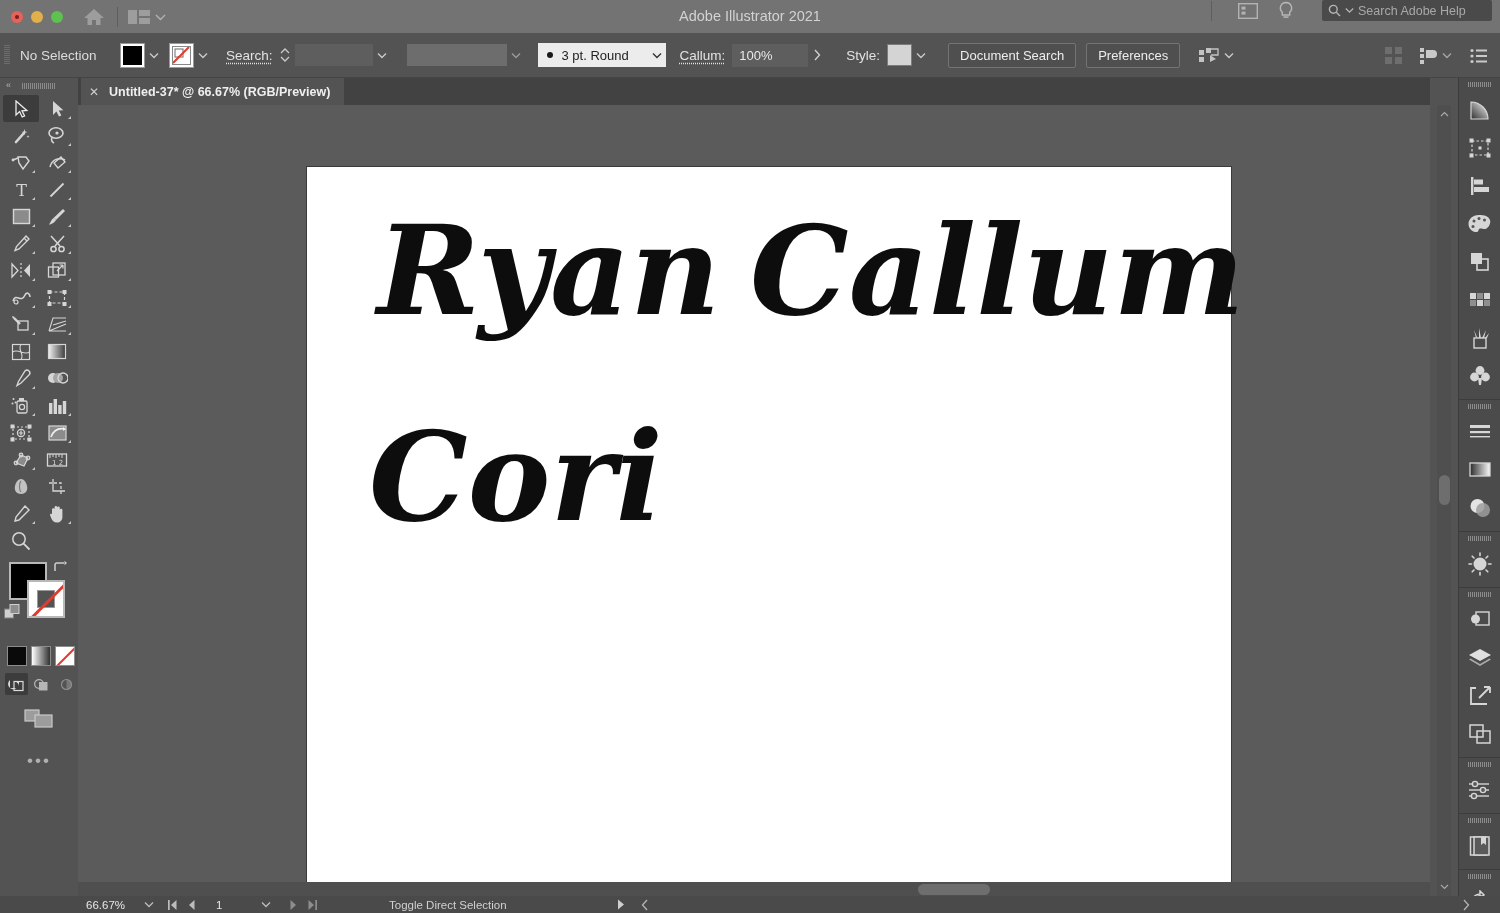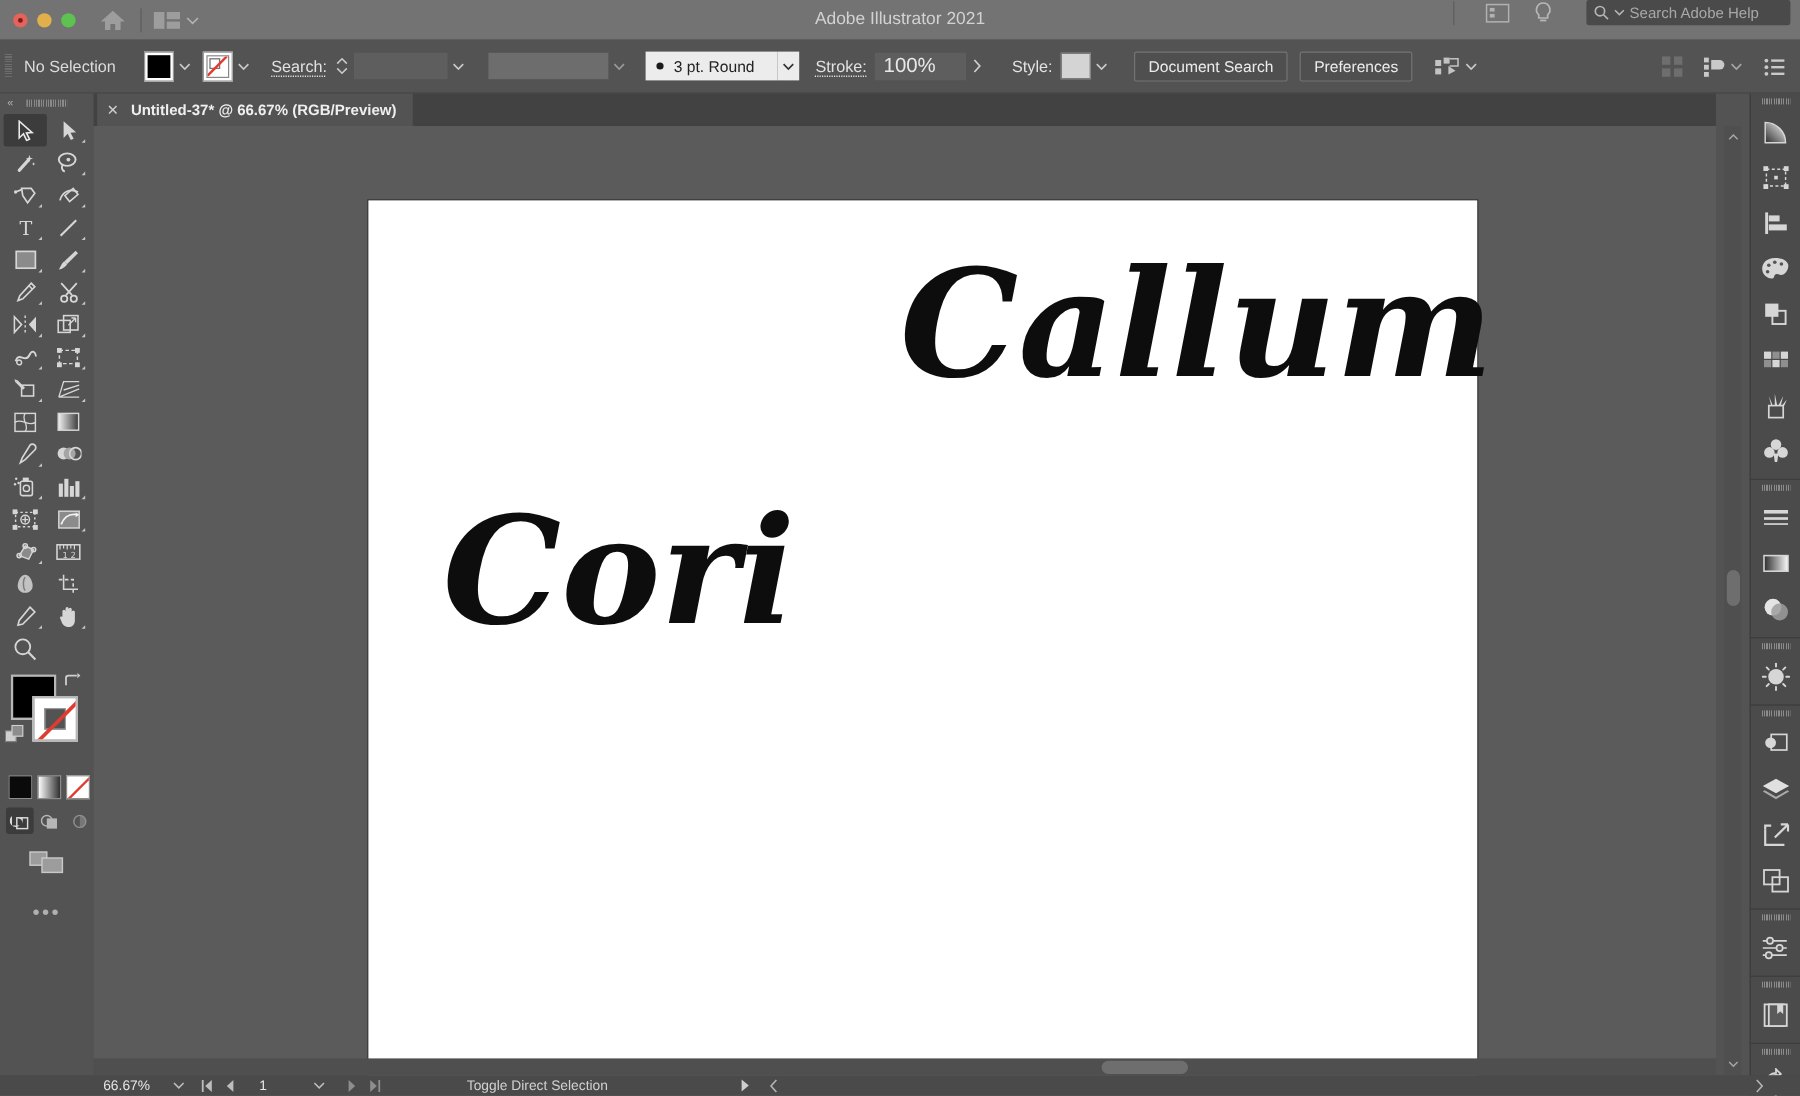--- a/index.html
+++ b/index.html
@@ -106,21 +106,21 @@
     color: #222; font-size: 13px;
   }
   .bdot { width:6px;height:6px;border-radius:50%;background:#1a1a1a; }
   .opac-label {
     color: #e2e2e2; font-size: 13.5px; margin-left: 14px;
     text-decoration: underline; text-decoration-style: dotted;
     text-underline-offset: 3px;
   }
   .opac-field {
     width: 76px; height: 23px; background: #5e5e5e; margin-left: 7px;
-    color: #e8e8e8; font-size: 17px; display: flex; align-items: center;
+    color: #e8e8e8; font-size: 13px; display: flex; align-items: center;
     padding-left: 7px;
     text-align: right;
   }
   .style-label { color: #e2e2e2; font-size: 13.5px; margin-left: 20px; }
   .style-sw {
     width: 25px; height: 22px; background: #d4d4d4; margin-left: 7px;
     border: 1px solid #7b7b7b;
   }
   .btn {
     height: 25px; background: #4f4f4f; border: 1px solid #747474;
@@ -409,21 +409,21 @@
     <div class="brushbox">
       <span class="bdot"></span>
       <span>3 pt. Round</span>
     </div>
     <div class="caret-btn" style="background:#ececec;height:24px;">
       <svg width="10" height="7" viewBox="0 0 10 7">
           <path d="M1 1.5 L5 5.5 L9 1.5" stroke="#333" stroke-width="1.4" fill="none"></path>
         </svg>
     </div>
 
-    <div class="opac-label">Stroke:</div>
+    <div class="opac-label">Callum:</div>
     <div class="opac-field">100%</div>
     <div class="caret-btn">
       <svg width="8" height="12" viewBox="0 0 8 12">
           <path d="M2 1 L6.5 6 L2 11" stroke="#cfcfcf" stroke-width="1.4" fill="none"></path>
         </svg>
     </div>
 
     <div class="style-label">Style:</div>
     <div class="style-sw"></div>
     <div class="caret-btn">
@@ -815,20 +815,21 @@
 
   <div class="tabbar">
     <div class="doctab">
       <span class="closex">✕</span>
       <span class="tlabel">Untitled-37* @ 66.67% (RGB/Preview)</span>
     </div>
   </div>
 
   <div class="canvasarea">
     <div class="artboard">
+      <div class="art-line art-ryan">Ryan</div>
       <div class="art-line art-callum">Callum</div>
       <div class="art-line art-cori">Cori</div>
     </div>
   </div>
 
   <div class="vscroll">
     <div class="up">
       <svg width="9" height="6" viewBox="0 0 9 6">
           <path d="M1 5 L4.5 1.5 L8 5" stroke="#a8a8a8" stroke-width="1.2" fill="none"></path>
         </svg>

